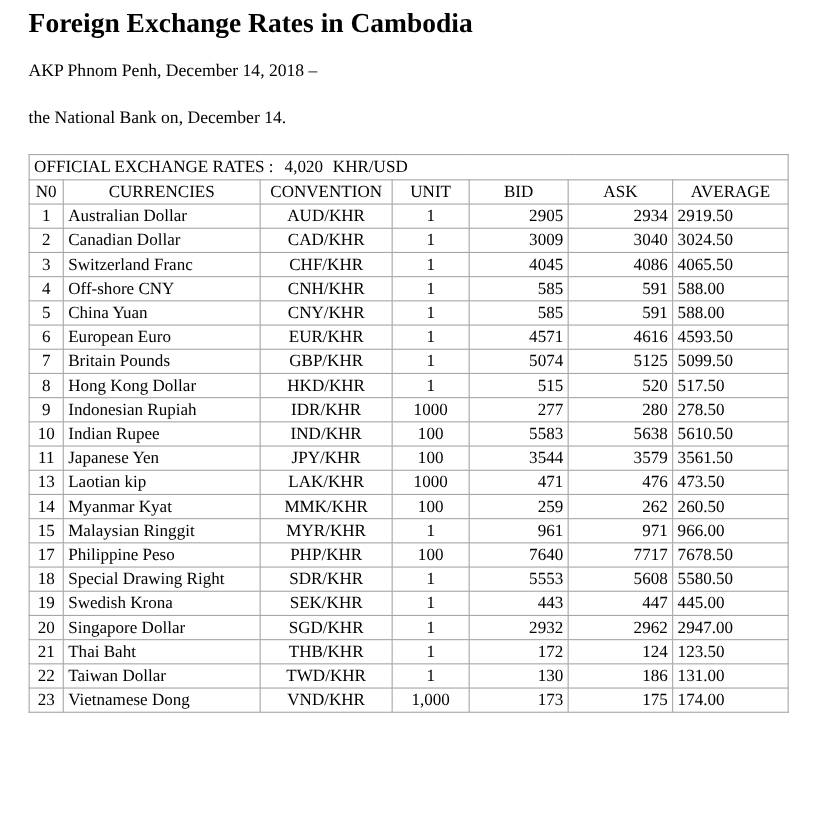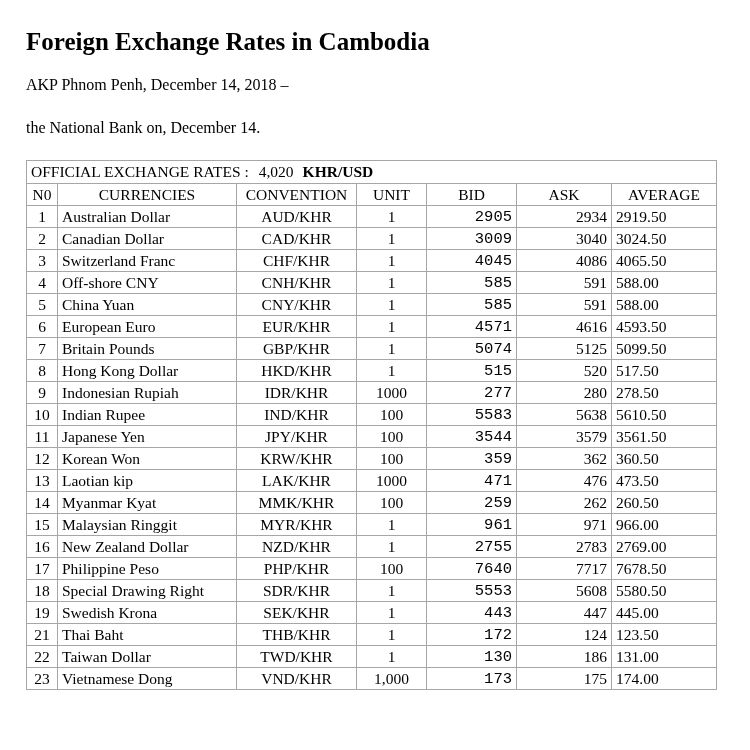--- a/index.html
+++ b/index.html
@@ -7,21 +7,21 @@
     padding: 0;
     background: #ffffff;
     color: #000000;
     font-family: "Liberation Serif", serif;
   }
   .page {
     width: 750px;
     height: 750px;
     overflow: hidden;
     box-sizing: border-box;
-    padding: 28px 24px 0 26px;
+    padding: 8px 24px 0 26px;
     background: #ffffff;
   }
   .doc-title {
     font-size: 25px;
     font-weight: bold;
     margin: 0;
     letter-spacing: 0px;
   }
   .byline {
     font-size: 16px;
@@ -44,26 +44,26 @@
     padding: 0 4px;
     height: 21px;
     vertical-align: middle;
     overflow: hidden;
     white-space: nowrap;
   }
   tr.official-row td { height: 22px; }
   tr.header-row td  { height: 21px; text-align: center; }
   .official-cell { text-align: left; }
   .official-rate { margin-left: 10px; }
-  .official-pair { margin-left: 9px; font-weight: bold; }
+  .official-pair { margin-left: 9px; }
   td.c0 { text-align: center; padding: 0 2px; }
   td.c1 { text-align: left;  padding-left: 5px; }
   td.c2 { text-align: center; }
   td.c3 { text-align: center; }
-  td.c4 { text-align: right; padding-right: 6px; font-family: Liberation Mono, monospace; }
+  td.c4 { text-align: right; padding-right: 6px; }
   td.c5 { text-align: right; padding-right: 6px; }
   td.c6 { padding-right: 6px; }
 </style>
 </head>
 <body>
 
 <div class="page">
 
   <h1 class="doc-title">Foreign Exchange Rates in Cambodia</h1>
 
@@ -193,29 +193,20 @@
         <tr>
           <td class="c0">11</td>
           <td class="c1">Japanese Yen</td>
           <td class="c2">JPY/KHR</td>
           <td class="c3">100</td>
           <td class="c4">3544</td>
           <td class="c5">3579</td>
           <td class="c6">3561.50</td>
         </tr>
         <tr>
-          <td class="c0">12</td>
-          <td class="c1">Korean Won</td>
-          <td class="c2">KRW/KHR</td>
-          <td class="c3">100</td>
-          <td class="c4">359</td>
-          <td class="c5">362</td>
-          <td class="c6">360.50</td>
-        </tr>
-        <tr>
           <td class="c0">13</td>
           <td class="c1">Laotian kip</td>
           <td class="c2">LAK/KHR</td>
           <td class="c3">1000</td>
           <td class="c4">471</td>
           <td class="c5">476</td>
           <td class="c6">473.50</td>
         </tr>
         <tr>
           <td class="c0">14</td>
@@ -229,29 +220,20 @@
         <tr>
           <td class="c0">15</td>
           <td class="c1">Malaysian Ringgit</td>
           <td class="c2">MYR/KHR</td>
           <td class="c3">1</td>
           <td class="c4">961</td>
           <td class="c5">971</td>
           <td class="c6">966.00</td>
         </tr>
         <tr>
-          <td class="c0">16</td>
-          <td class="c1">New Zealand Dollar</td>
-          <td class="c2">NZD/KHR</td>
-          <td class="c3">1</td>
-          <td class="c4">2755</td>
-          <td class="c5">2783</td>
-          <td class="c6">2769.00</td>
-        </tr>
-        <tr>
           <td class="c0">17</td>
           <td class="c1">Philippine Peso</td>
           <td class="c2">PHP/KHR</td>
           <td class="c3">100</td>
           <td class="c4">7640</td>
           <td class="c5">7717</td>
           <td class="c6">7678.50</td>
         </tr>
         <tr>
           <td class="c0">18</td>
@@ -263,20 +245,29 @@
           <td class="c6">5580.50</td>
         </tr>
         <tr>
           <td class="c0">19</td>
           <td class="c1">Swedish Krona</td>
           <td class="c2">SEK/KHR</td>
           <td class="c3">1</td>
           <td class="c4">443</td>
           <td class="c5">447</td>
           <td class="c6">445.00</td>
+        </tr>
+        <tr>
+          <td class="c0">20</td>
+          <td class="c1">Singapore Dollar</td>
+          <td class="c2">SGD/KHR</td>
+          <td class="c3">1</td>
+          <td class="c4">2932</td>
+          <td class="c5">2962</td>
+          <td class="c6">2947.00</td>
         </tr>
         <tr>
           <td class="c0">21</td>
           <td class="c1">Thai Baht</td>
           <td class="c2">THB/KHR</td>
           <td class="c3">1</td>
           <td class="c4">172</td>
           <td class="c5">124</td>
           <td class="c6">123.50</td>
         </tr>

